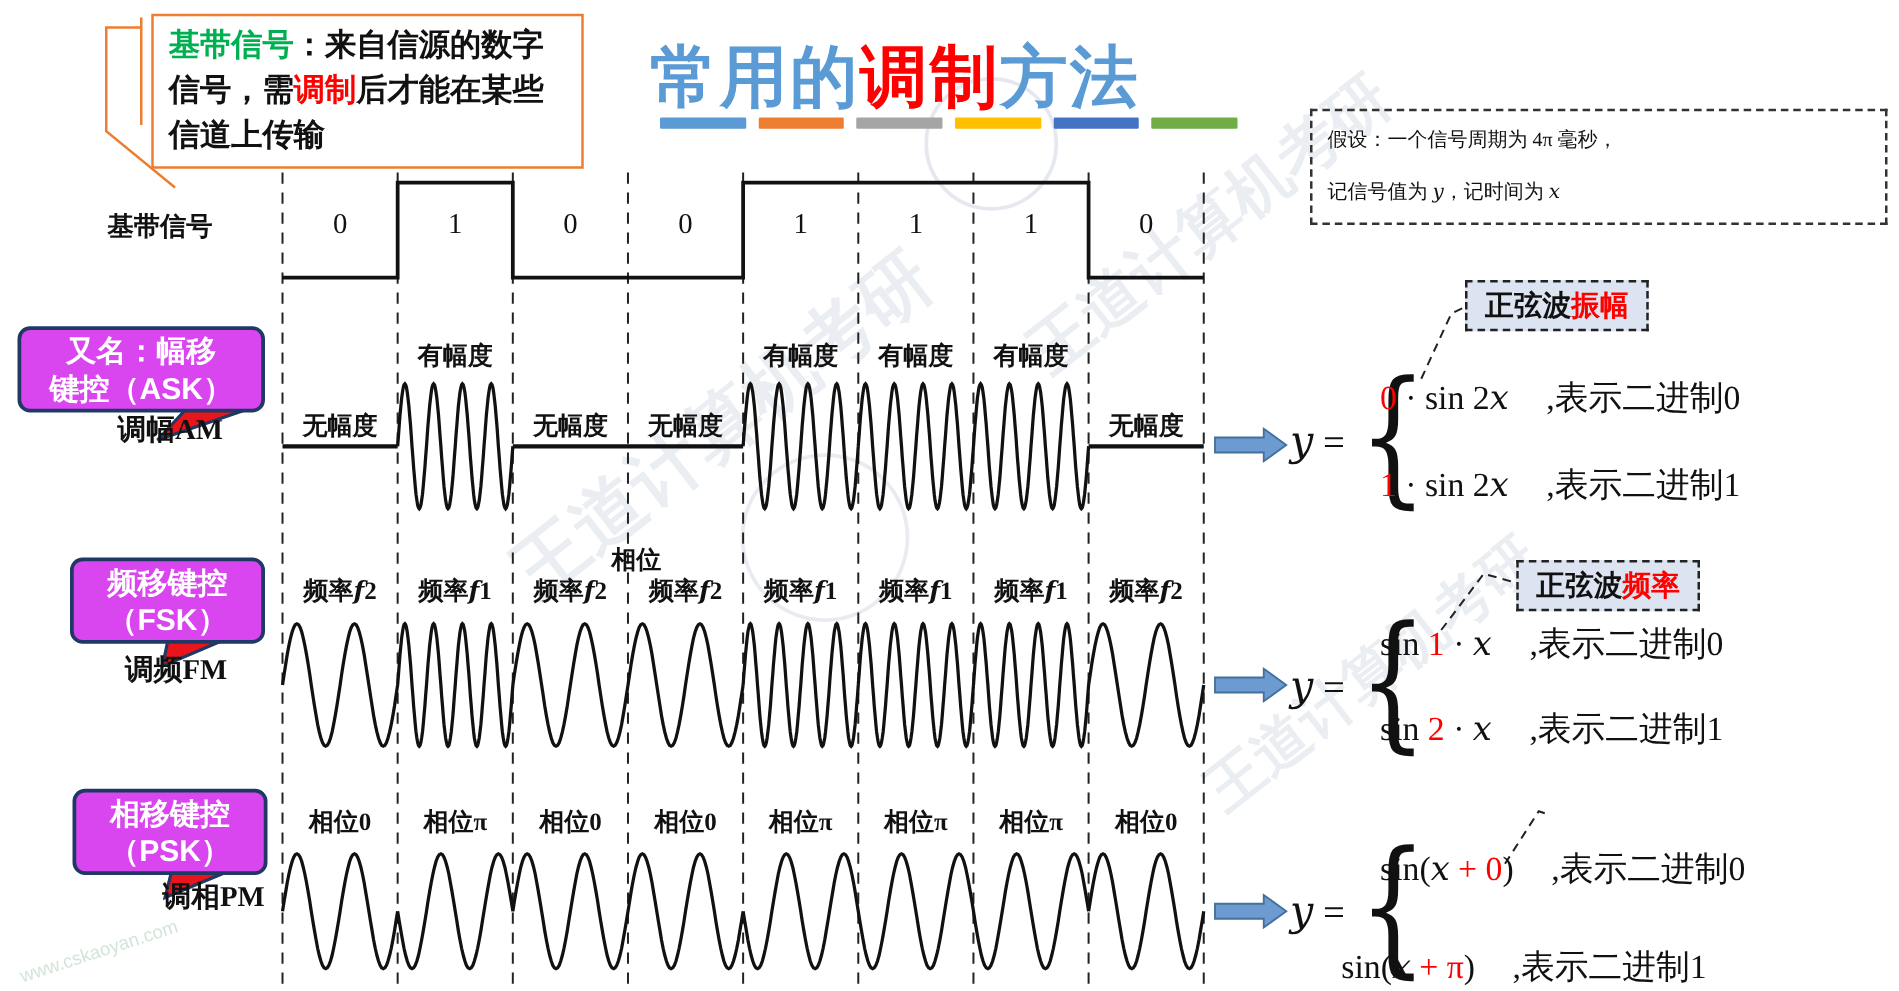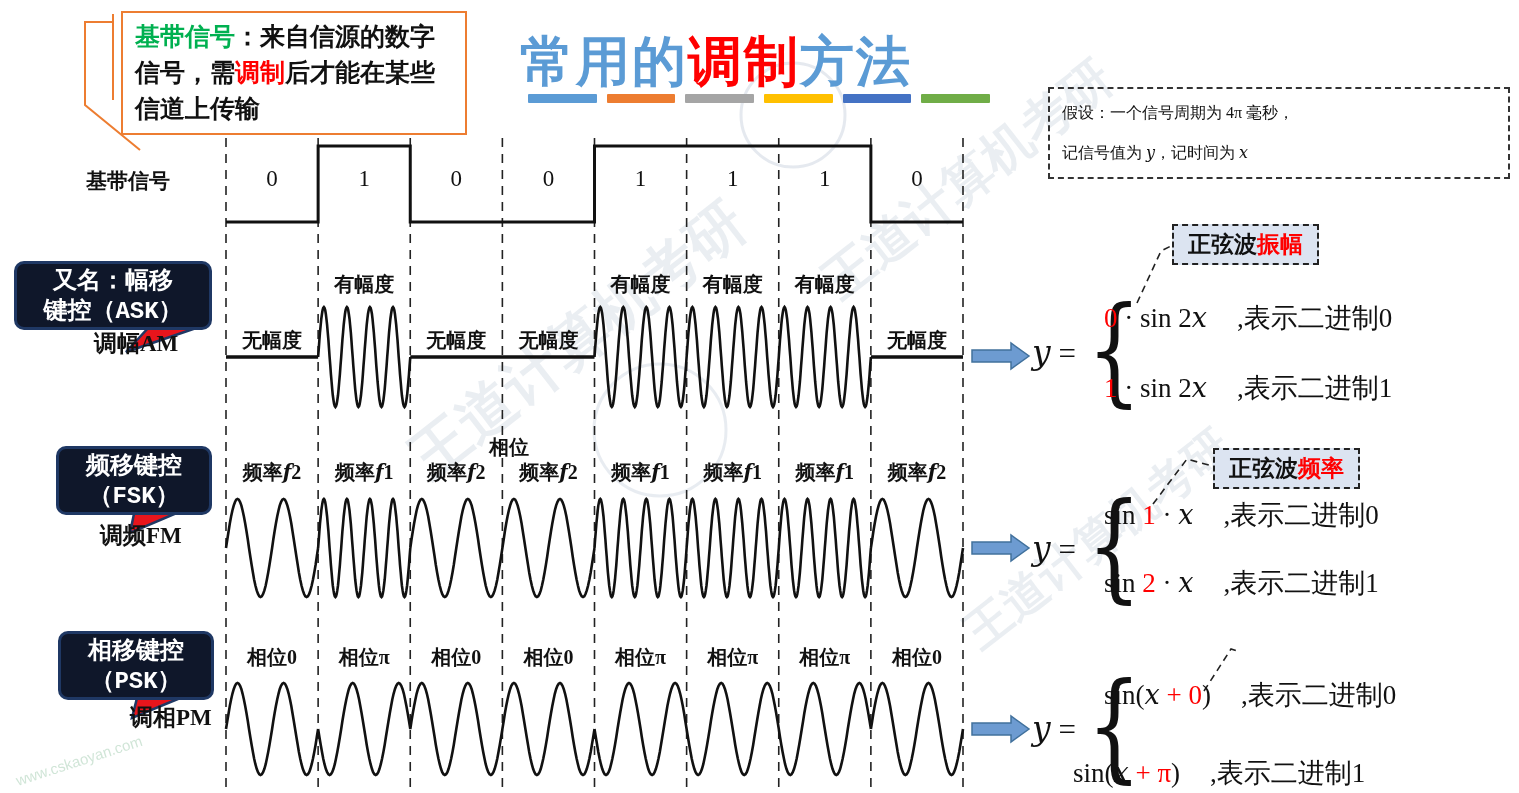--- a/index.html
+++ b/index.html
@@ -23,22 +23,22 @@
   
   .assume{left:1048px;top:87px;width:434px;padding:4px 12px;border:2px dashed #333;
           font-size:16px;line-height:40px;}
   .mvar{font-family:"DejaVu Serif",serif;font-style:italic;}
 
   
   .sideLabel{font-weight:bold;font-size:21px;}
   .rowname{font-weight:bold;font-size:23px;}
 
   
-  .bubble{background:#0f172a;border:3px solid #1F3864;border-radius:10px;color:#fff;
-          text-align:center;font-family:Liberation Mono, monospace;
+  .bubble{background:#d946ef;border:3px solid #1F3864;border-radius:10px;color:#fff;
+          text-align:center;font-family:Liberation Sans, sans-serif;
           font-weight:bold;font-size:24px;line-height:30px;padding-top:3px;}
 
   
   .celllabel{font-weight:bold;font-size:20px;white-space:nowrap;transform:translateX(-50%);}
   .bitlabel{font-size:23px;transform:translateX(-50%);}
 
   
   .lhs{font-size:31px;white-space:nowrap;}
   .lhs .mvar{font-size:33px;}
   .brace{font-family:"DejaVu Serif",serif;font-size:108px;font-weight:400;color:#111;

